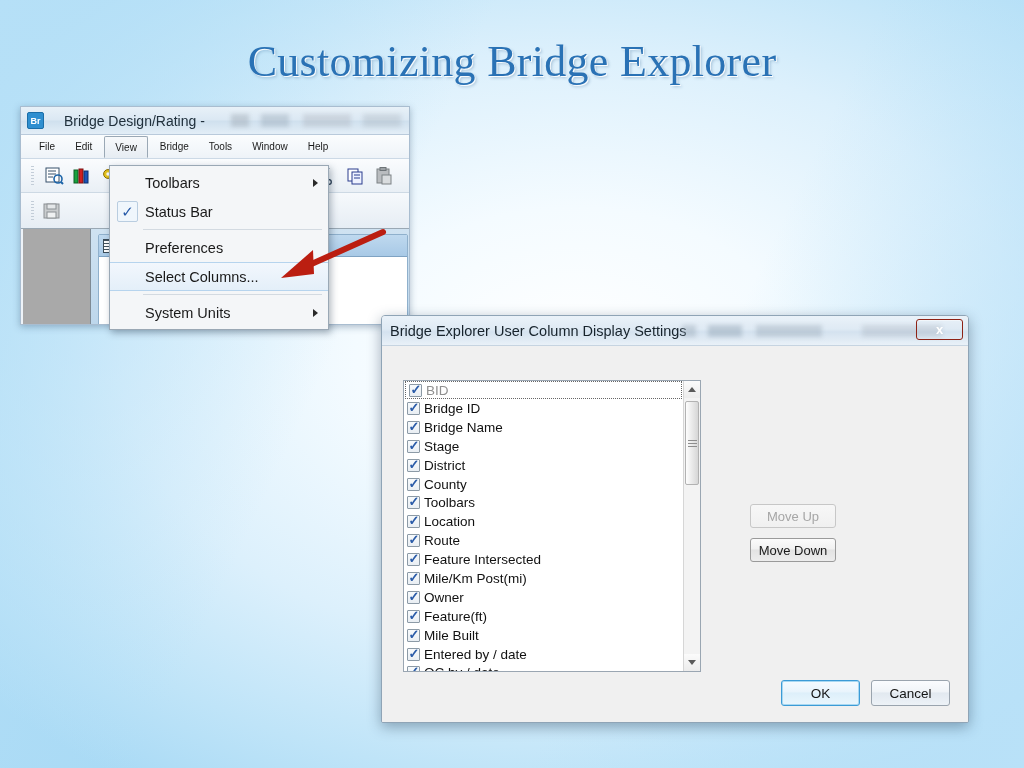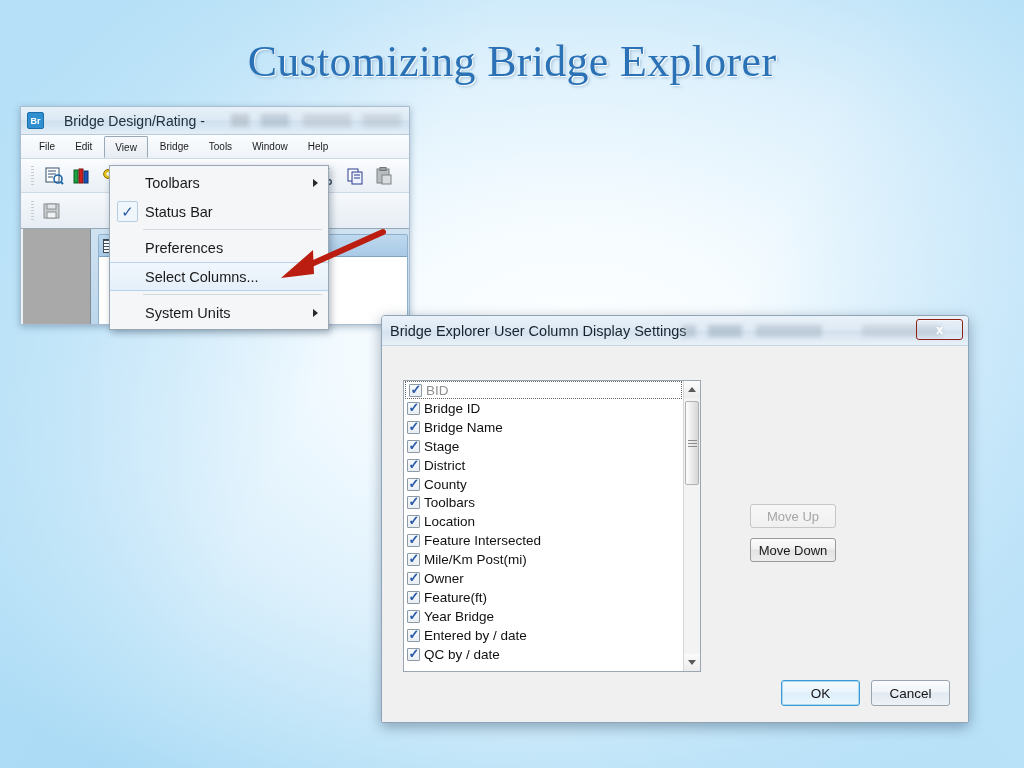--- a/index.html
+++ b/index.html
@@ -447,37 +447,41 @@
         <div class="li">
           <span class="cb"></span>
           <span>Toolbars</span>
         </div>
         <div class="li">
           <span class="cb"></span>
           <span>Location</span>
         </div>
         <div class="li">
           <span class="cb"></span>
+          <span>Route</span>
+        </div>
+        <div class="li">
+          <span class="cb"></span>
           <span>Feature Intersected</span>
         </div>
         <div class="li">
           <span class="cb"></span>
           <span>Mile/Km Post(mi)</span>
         </div>
         <div class="li">
           <span class="cb"></span>
           <span>Owner</span>
         </div>
         <div class="li">
           <span class="cb"></span>
           <span>Feature(ft)</span>
         </div>
         <div class="li">
           <span class="cb"></span>
-          <span>Year Bridge</span>
+          <span>Mile Built</span>
         </div>
         <div class="li">
           <span class="cb"></span>
           <span>Entered by / date</span>
         </div>
         <div class="li">
           <span class="cb"></span>
           <span>QC by / date</span>
         </div>
       </div>

